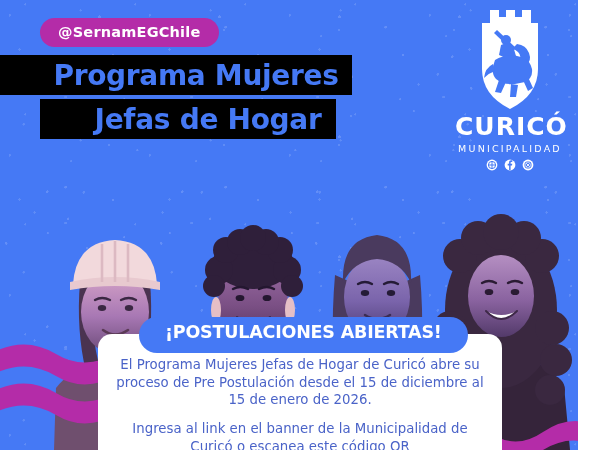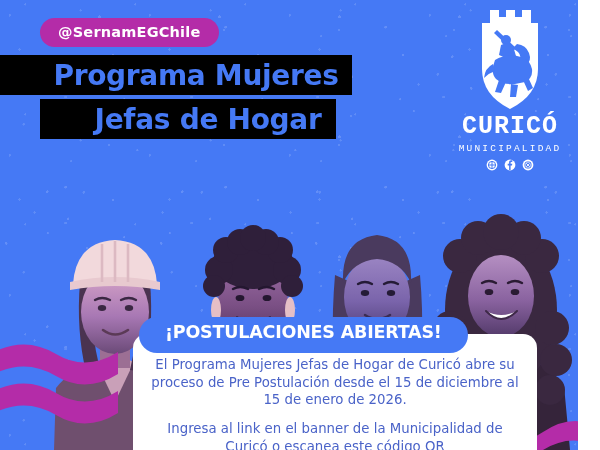--- a/index.html
+++ b/index.html
@@ -61,21 +61,21 @@
     position:absolute;background:#000000;display:flex;align-items:center;justify-content:center;
   }
   .title-bar .t{
     color:#4579f5;font-weight:bold;font-size:28px;letter-spacing:-.3px;
     white-space:nowrap;
   }
   #bar1{left:0;top:55px;width:352px;height:40px;padding-left:40px;box-sizing:border-box;}
   #bar2{left:0;top:99px;width:296px;height:40px;padding-left:40px;box-sizing:border-box;margin-left:40px;}
 
   
-  .logo{position:absolute;left:455px;top:8px;width:110px;text-align:center;color:#fff;font-family:Liberation Mono, monospace;}
+  .logo{position:absolute;left:455px;top:8px;width:110px;text-align:center;color:#fff;}
   .logo svg{display:block;margin:0 auto;}
   .logo-name{font-size:25px;font-weight:bold;letter-spacing:1px;line-height:1;margin-top:2px;}
   .logo-sub{font-size:9.5px;letter-spacing:2.2px;margin-top:4px;}
   .logo-social{display:flex;justify-content:center;gap:6px;margin-top:5px;}
   .logo-social .si{width:12px;height:12px;}
 
   
   .photo-band{
     position:absolute;left:0;top:160px;width:578px;height:290px;overflow:hidden;
   }
@@ -85,21 +85,20 @@
   
   .wave{position:absolute;}
 
   
   .info-card{
     position:absolute;left:98px;top:334px;width:404px;height:116px;
     background:#ffffff;border-radius:14px 14px 0 0;
     box-sizing:border-box;
     padding:22px 18px 0 18px;
     text-align:center;
-    margin-left:35px;
   }
   .pill{
     position:absolute;left:139px;top:317px;
     background:#4579f5;color:#ffffff;border-radius:999px;
     padding:5px 26px 11px 26px;
     font-size:17.5px;font-weight:bold;letter-spacing:-.2px;white-space:nowrap;
   }
   .body-p{
     color:#4a63c8;font-size:13.3px;line-height:1.33;margin:0;
     font-family:"DejaVu Sans","Liberation Sans",sans-serif;

